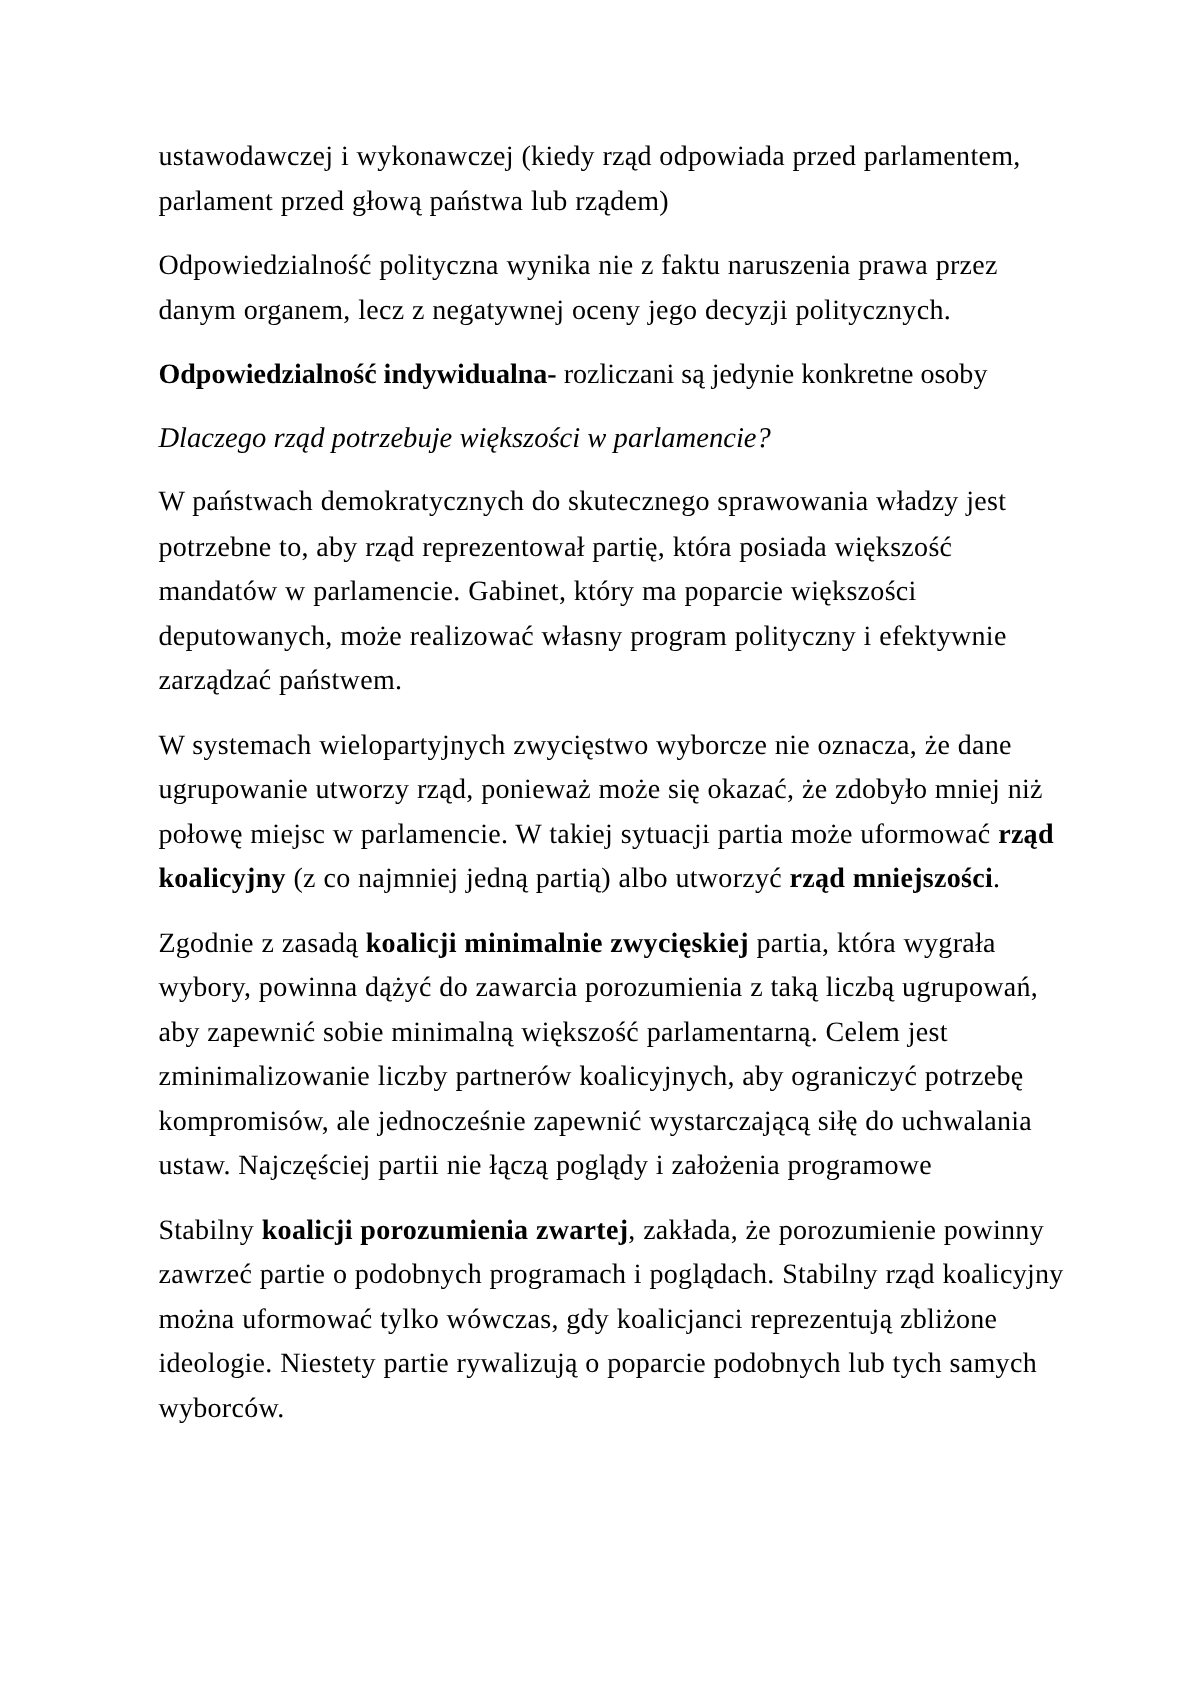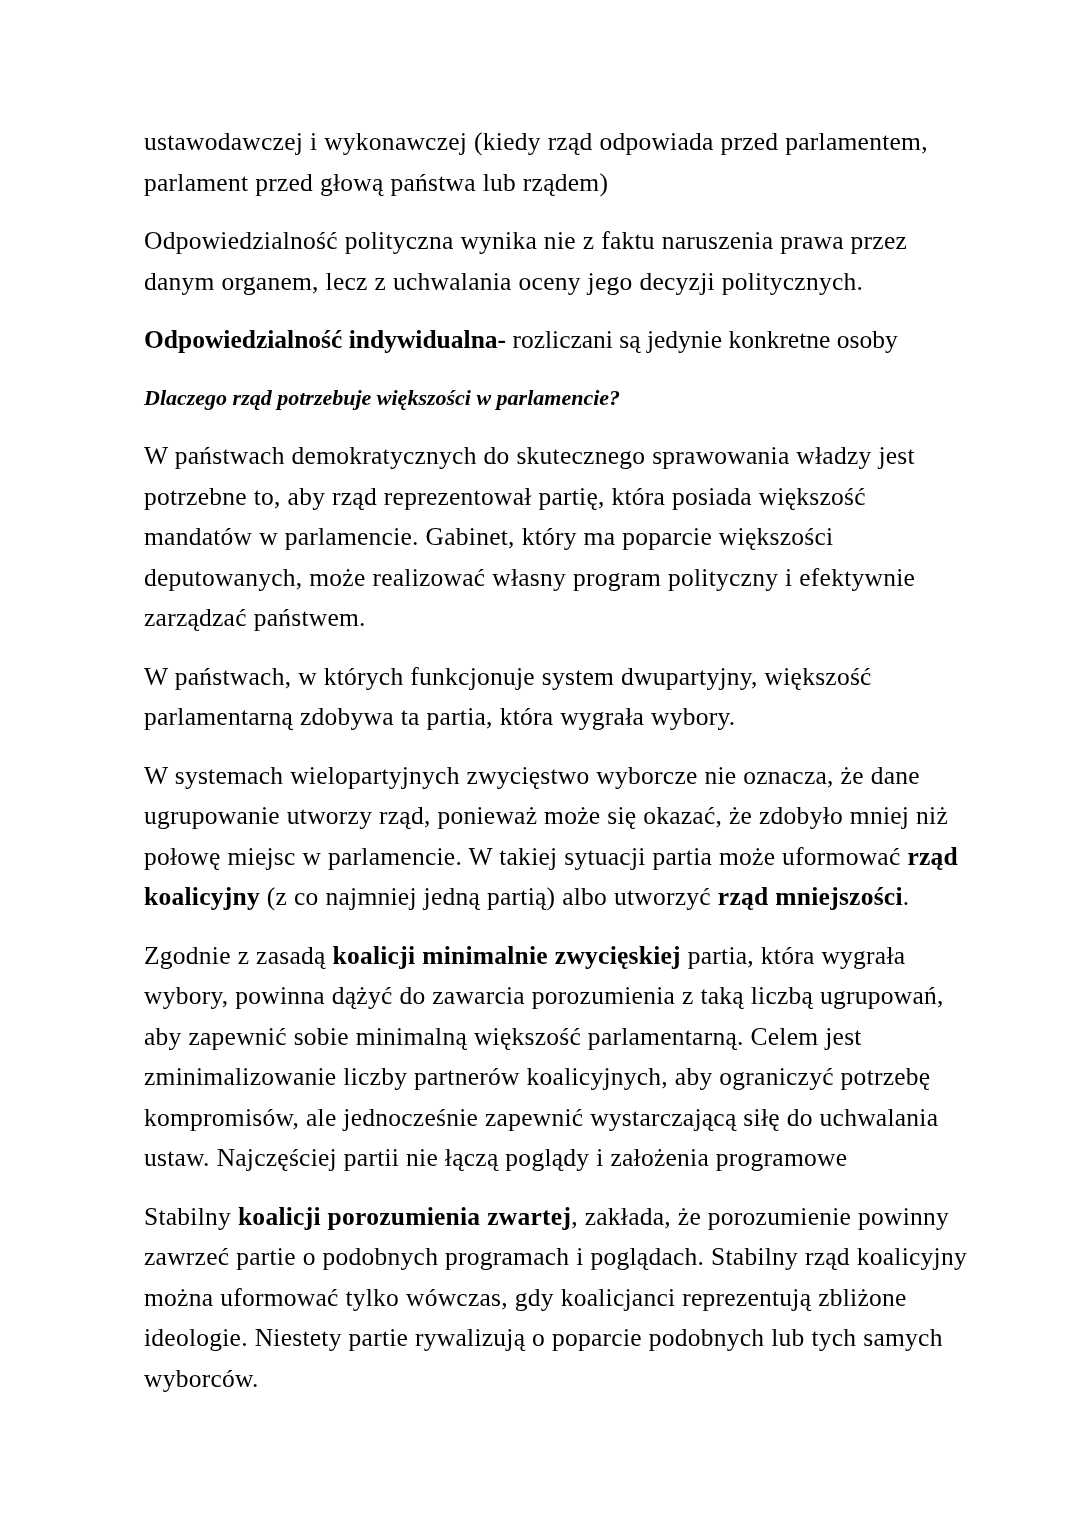--- a/index.html
+++ b/index.html
@@ -37,49 +37,47 @@
   p.para:last-child {
     margin-bottom: 0;
   }
   p.heading-bold {
     margin: 0 0 17px 0;
     font-size: 25.5px;
     line-height: 40.5px;
   }
   p.heading-italic {
     margin: 0 0 18px 0;
-    font-size: 22px;
+    font-size: 26px;
     line-height: 40.5px;
     font-style: italic;
-    font-weight: bold;
   }
   .b {
     font-weight: bold;
   }
 </style>
 </head>
 <body>
 
 <div id="page">
   <div class="doc-body">
 
     <p class="para">ustawodawczej i wykonawczej (kiedy rząd odpowiada przed parlamentem, parlament przed głową państwa lub rządem)</p>
 
-    <p class="para">Odpowiedzialność polityczna wynika nie z faktu naruszenia prawa przez danym organem, lecz z uchwalania oceny jego decyzji politycznych.</p>
+    <p class="para">Odpowiedzialność polityczna wynika nie z faktu naruszenia prawa przez danym organem, lecz z negatywnej oceny jego decyzji politycznych.</p>
 
 
     <p class="heading-bold">
       <span class="b">Odpowiedzialność indywidualna-</span><span> rozliczani są jedynie konkretne osoby</span>
     </p>
 
     <p class="heading-italic">Dlaczego rząd potrzebuje większości w parlamencie?</p>
 
     <p class="para">W państwach demokratycznych do skutecznego sprawowania władzy jest potrzebne to, aby rząd reprezentował partię, która posiada większość mandatów w parlamencie. Gabinet, który ma poparcie większości deputowanych, może realizować własny program polityczny i efektywnie zarządzać państwem.</p>
 
-    <p class="para">W państwach, w których funkcjonuje system dwupartyjny, większość parlamentarną zdobywa ta partia, która wygrała wybory.</p>
 
     <p class="para"><span>W systemach wielopartyjnych zwycięstwo wyborcze nie oznacza, że dane ugrupowanie utworzy rząd, ponieważ może się okazać, że zdobyło mniej niż połowę miejsc w parlamencie. W takiej sytuacji partia może uformować </span><span class="b">rząd koalicyjny</span><span> (z co najmniej jedną partią) albo utworzyć </span><span class="b">rząd mniejszości</span><span>.</span></p>
 
 
 
     <p class="para"><span>Zgodnie z zasadą </span><span class="b">koalicji minimalnie zwycięskiej</span><span> partia, która wygrała wybory, powinna dążyć do zawarcia porozumienia z taką liczbą ugrupowań, aby zapewnić sobie minimalną większość parlamentarną. Celem jest zminimalizowanie liczby partnerów koalicyjnych, aby ograniczyć potrzebę kompromisów, ale jednocześnie zapewnić wystarczającą siłę do uchwalania ustaw. Najczęściej partii nie łączą poglądy i założenia programowe</span></p>
 
     <p class="para"><span>Stabilny </span><span class="b">koalicji porozumienia zwartej</span><span>, zakłada, że porozumienie powinny zawrzeć partie o podobnych programach i poglądach. Stabilny rząd koalicyjny można uformować tylko wówczas, gdy koalicjanci reprezentują zbliżone ideologie. Niestety partie rywalizują o poparcie podobnych lub tych samych wyborców.</span></p>
 
   </div>

